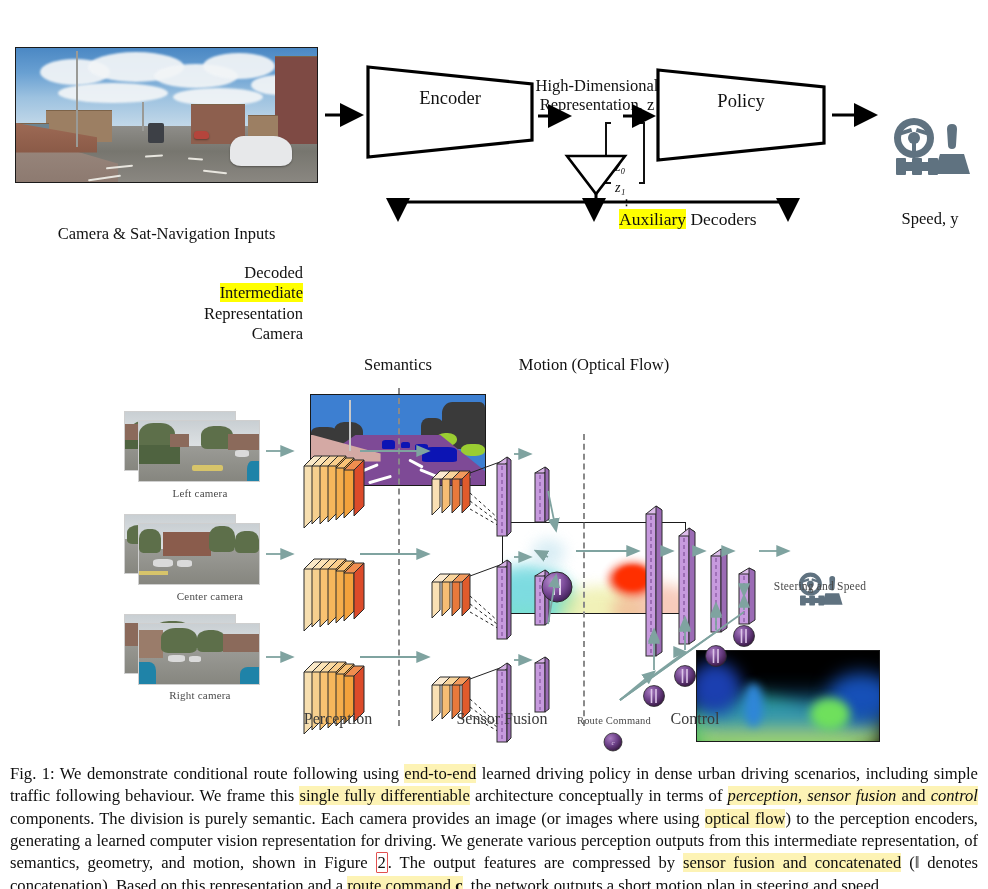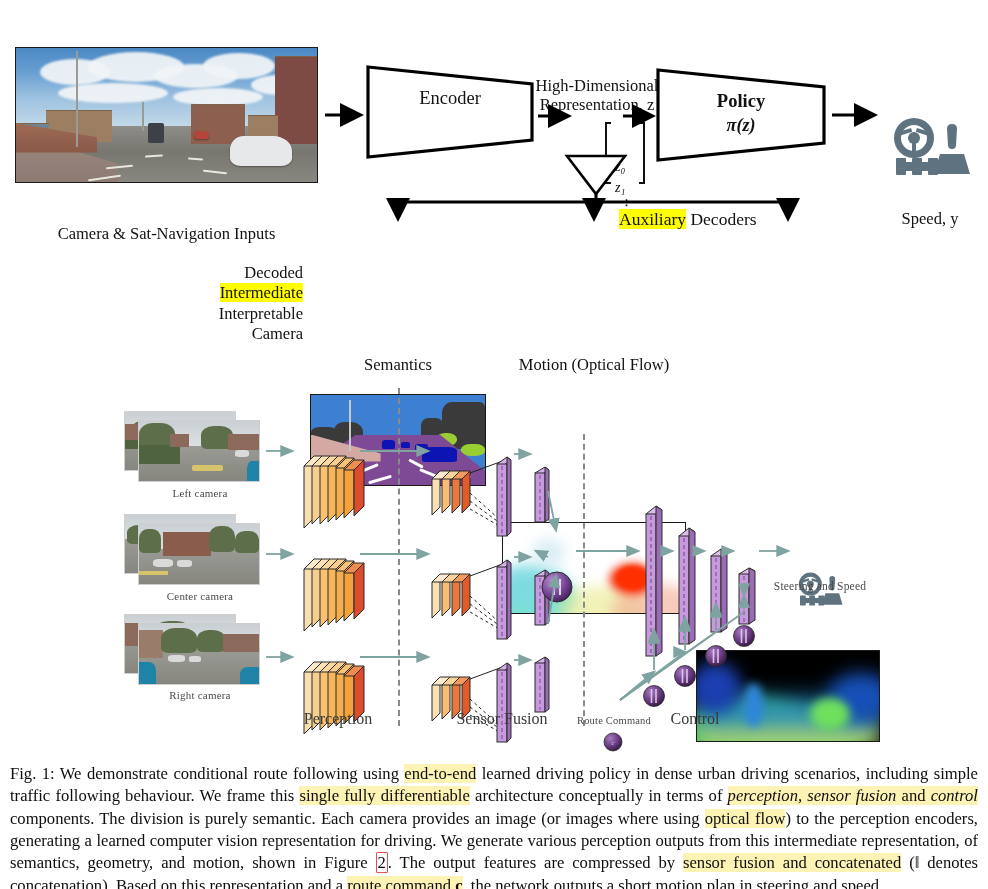--- a/index.html
+++ b/index.html
@@ -204,26 +204,25 @@
   <div class="abs" style="left:602px; top:48px; width:46px; height:66px;">
     <svg width="46" height="66" viewBox="0 0 46 66" style="position:absolute;left:0;top:0;">
       <path d="M9 3 L4 3 L4 63 L9 63" fill="none" stroke="#111" stroke-width="2"></path>
       <path d="M37 3 L42 3 L42 63 L37 63" fill="none" stroke="#111" stroke-width="2"></path>
     </svg>
     <div class="abs ital" style="left:13px; top:3px; font-size:14px;">z₀</div>
     <div class="abs ital" style="left:13px; top:24px; font-size:14px;">z₁</div>
     <div class="abs" style="left:17px; top:40px; font-size:15px;">⋮</div>
   </div>
 
-  <div class="trap" style="left:655px; top:31px;font-weight:bold;">
+  <div class="trap" style="left:655px; top:31px;">
     <svg width="172" height="96" viewBox="0 0 172 96">
       <polygon points="3,3 169,20 169,76 3,93" fill="#ffffff" stroke="#000" stroke-width="3.2"></polygon>
     </svg>
     <div class="blocklabel" style="top:24px; font-size:18.5px;">Policy</div>
-    <div class="blocklabel ital" style="top:48px; font-size:18px;">π(z)</div>
   </div>
 
   <div class="abs" style="left:886px; top:38px; width:86px; height:80px;">
     <svg width="86" height="80" viewBox="0 0 86 80">
       <g fill="#5f7280">
 
         <path d="M28 28 m-20,0 a20,20 0 1,0 40,0 a20,20 0 1,0 -40,0
                  M28 28 m-13,0 a13,13 0 1,1 26,0 a13,13 0 1,1 -26,0" fill-rule="evenodd"></path>
         <circle cx="28" cy="28" r="6"></circle>
         <rect x="26" y="30" width="4" height="14"></rect>
@@ -243,21 +242,21 @@
   </div>
   <div class="abs ctr" style="left:880px; top:137px; width:100px; font-size:16.5px;">Speed, y</div>
 
   <div class="abs" style="left:619px; top:137px; font-size:17.5px; white-space:nowrap;">
     <span class="hl">Auxiliary</span><span> Decoders</span>
   </div>
 
   <div class="abs" style="left:185px; top:191px; width:118px; text-align:right; font-size:16.5px; line-height:1.24;">
     <div>Decoded</div>
     <div><span class="hl">Intermediate</span></div>
-    <div>Interpretable</div>
+    <div>Representation</div>
     <div>Camera</div>
   </div>
 
   <div class="frame-img abs" style="left:310px; top:186px; width:176px; height:92px;">
     <div class="seg">
       <div class="seg-bld" style="left:0%;  top:36%; width:16%; height:20%; border-radius:30% 40% 0 0;"></div>
       <div class="seg-bld" style="left:13%; top:30%; width:17%; height:28%; border-radius:34% 40% 0 0;"></div>
       <div class="seg-bld" style="left:63%; top:26%; width:14%; height:30%; border-radius:30% 40% 0 0;"></div>
       <div class="seg-bld" style="left:75%; top:8%;  width:25%; height:52%; border-radius:24% 12% 0 0;"></div>
       <div class="seg-bld" style="left:38%; top:48%; width:9%;  height:8%;"></div>
@@ -374,21 +373,21 @@
     <div class="ct-sky"></div>
       <div class="ct-ground"></div>
     <div class="ct-veg" style="left:0;   top:8%;  width:18%; height:40%;"></div>
     <div class="ct-house" style="left:20%;top:14%; width:40%; height:40%; background:#8a5c4c;"></div>
     <div class="ct-veg" style="left:58%; top:4%;  width:22%; height:42%;"></div>
     <div class="ct-veg" style="left:80%; top:12%; width:20%; height:36%;"></div>
     <div class="ct-white" style="left:12%;top:58%; width:16%; height:14%;"></div>
     <div class="ct-white" style="left:32%;top:60%; width:12%; height:12%;"></div>
     <div class="ct-yellow" style="left:0;  top:78%; width:24%; height:7%;"></div>
   </div>
-  <div class="small-label" style="left:130px; top:554px; width:140px; font-size:11px;">Center camera</div>
+  <div class="small-label" style="left:140px; top:554px; width:140px; font-size:11px;">Center camera</div>
 
   <div class="cam-thumb" style="left:124px; top:578px; width:112px; height:60px;">
     <div class="ct-sky"></div>
       <div class="ct-ground"></div>
     <div class="ct-house" style="left:0;  top:14%; width:24%; height:40%;"></div>
     <div class="ct-veg" style="left:26%; top:10%; width:34%; height:38%;"></div>
     <div class="ct-veg" style="left:64%; top:16%; width:30%; height:32%;"></div>
   </div>
   <div class="cam-thumb" style="left:138px; top:587px; width:122px; height:62px;">
     <div class="ct-sky"></div>

